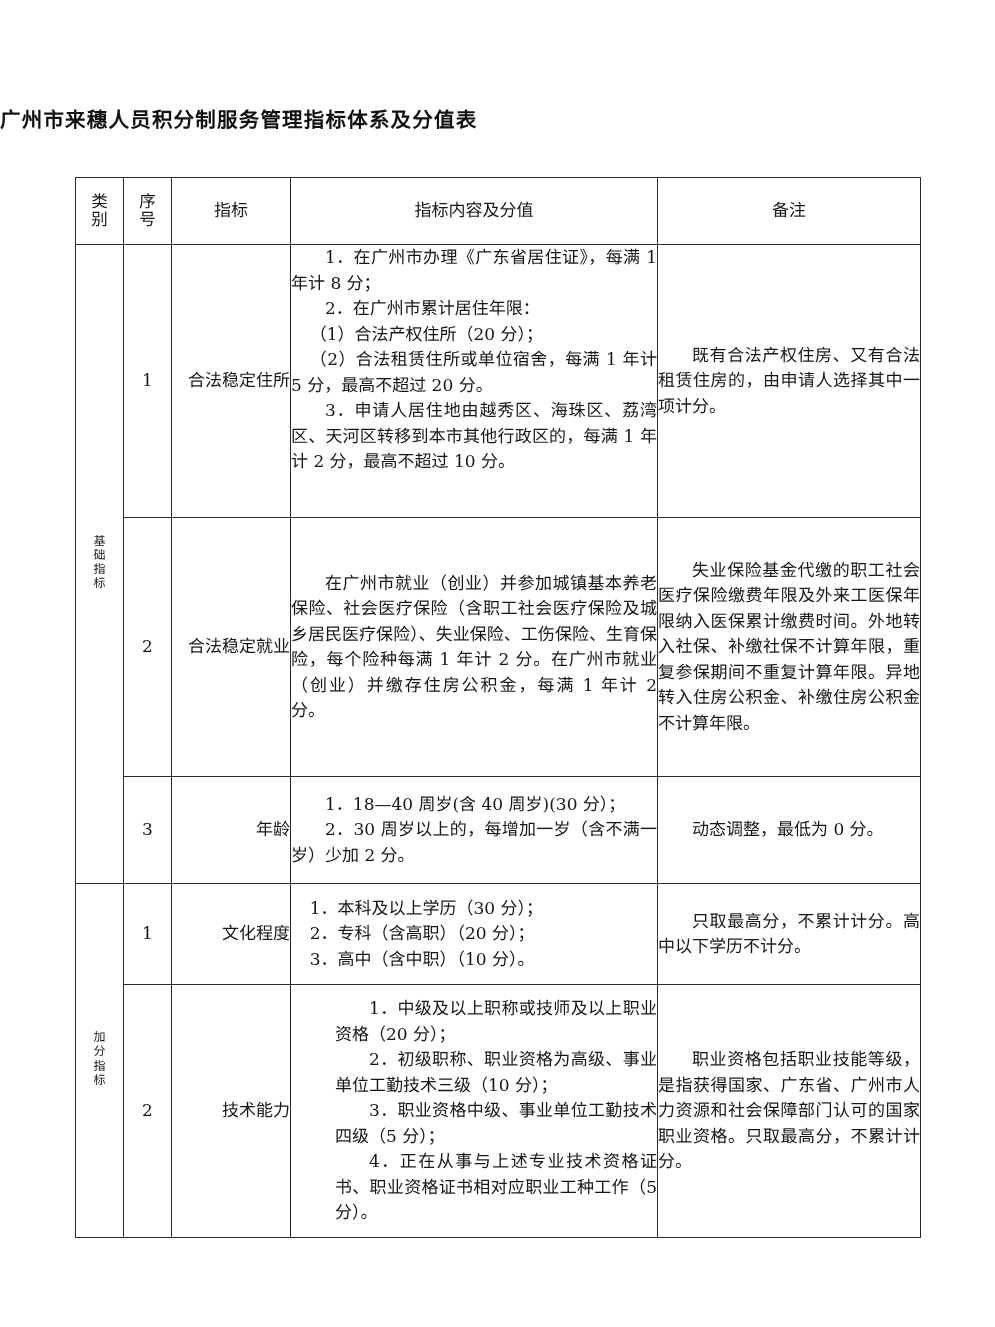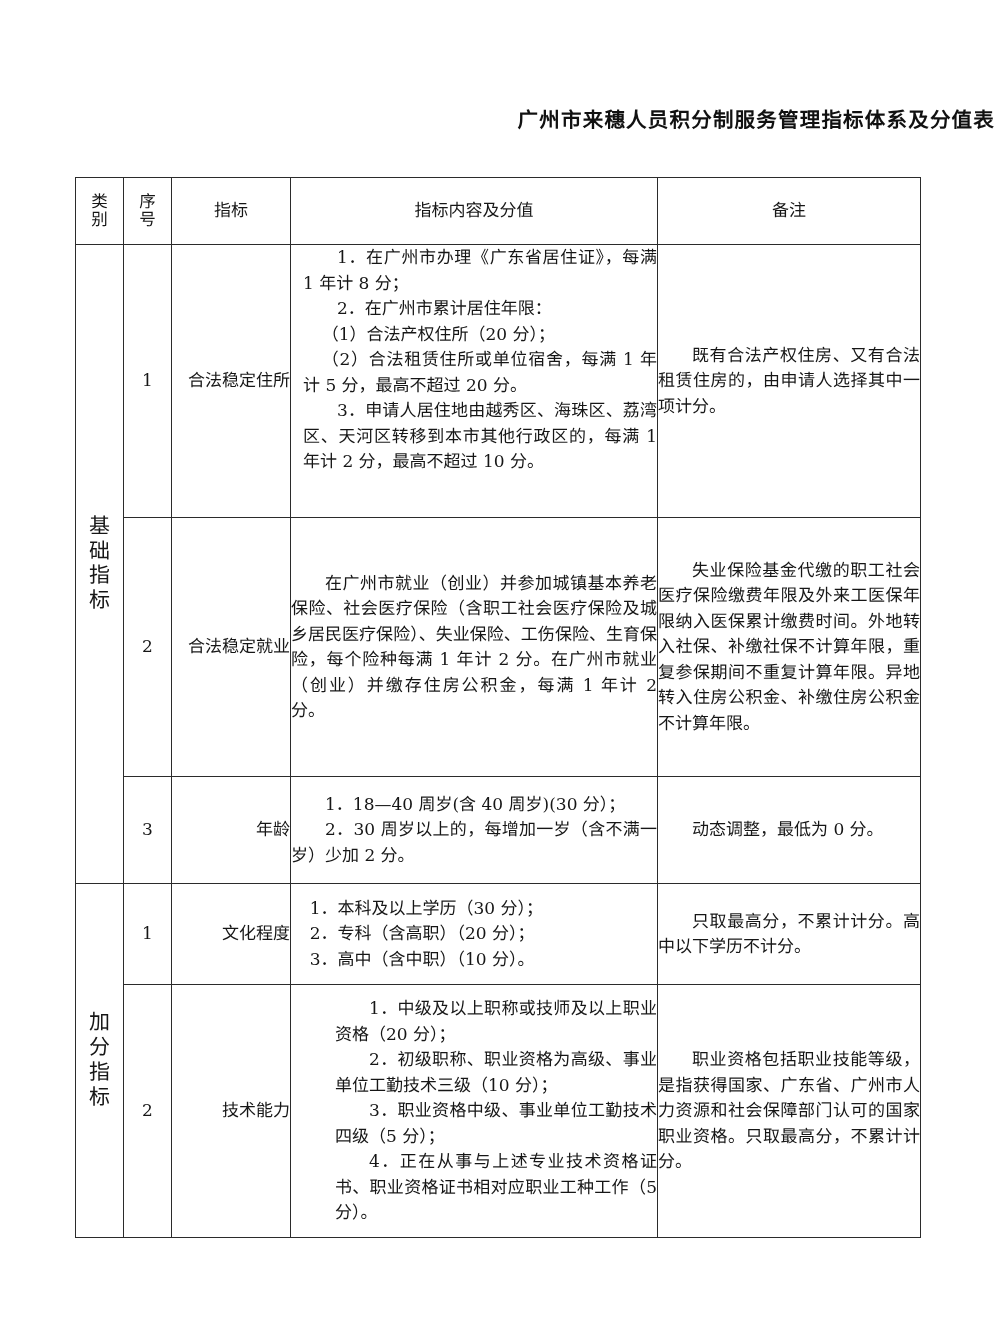--- a/index.html
+++ b/index.html
@@ -17,21 +17,21 @@
     overflow: hidden;
   }
   .page {
     width: 995px;
     height: 1327px;
     box-sizing: border-box;
     padding: 0;
     position: relative;
   }
   .doc-title {
-    text-align: right;
+    text-align: left;
     font-size: 20.5px;
     font-weight: 700;
     letter-spacing: 1.2px;
     margin: 0;
     padding-top: 103px;
     font-family: "DejaVu Sans", "Liberation Sans", sans-serif;
     color: #111;
   }
   .table-wrap {
     margin-top: 44px;
@@ -74,21 +74,21 @@
   }
   .vert-hdr span { display: block; }
 
   
   .cat-cell {
     text-align: center;
     vertical-align: middle;
   }
   .cat-cell .vtext {
     display: inline-block;
-    font-size: 21px;
+    font-size: 12px;
     line-height: 1.18;
     letter-spacing: 0;
     white-space: normal;
     width: 1em;
     margin: 0 auto;
     word-break: break-all;
   }
   .no-cell {
     text-align: center;
     font-size: 16.5px;
@@ -112,21 +112,21 @@
   }
   .para {
     margin: 0;
     text-indent: 2em;
     font-size: 17px;
     line-height: 1.50;
   }
   .para.flush { text-indent: 1.1em; }
 
   
-  tr.r-housing  .body-cell { height: 272px; vertical-align: top; padding-left: 12px; }
+  tr.r-housing  .body-cell { height: 272px; vertical-align: top; }
   tr.r-employ   .body-cell { height: 258px; vertical-align: middle; }
   tr.r-age      .body-cell { height: 106px; vertical-align: middle; }
   tr.r-edu      .body-cell { height: 100px; vertical-align: middle; }
   tr.r-skill    .body-cell { height: 252px; vertical-align: middle; padding-left: 44px; }
   tr.r-housing  .note-cell,
   tr.r-employ   .note-cell,
   tr.r-age      .note-cell,
   tr.r-edu      .note-cell,
   tr.r-skill    .note-cell { vertical-align: middle; }
 </style>

